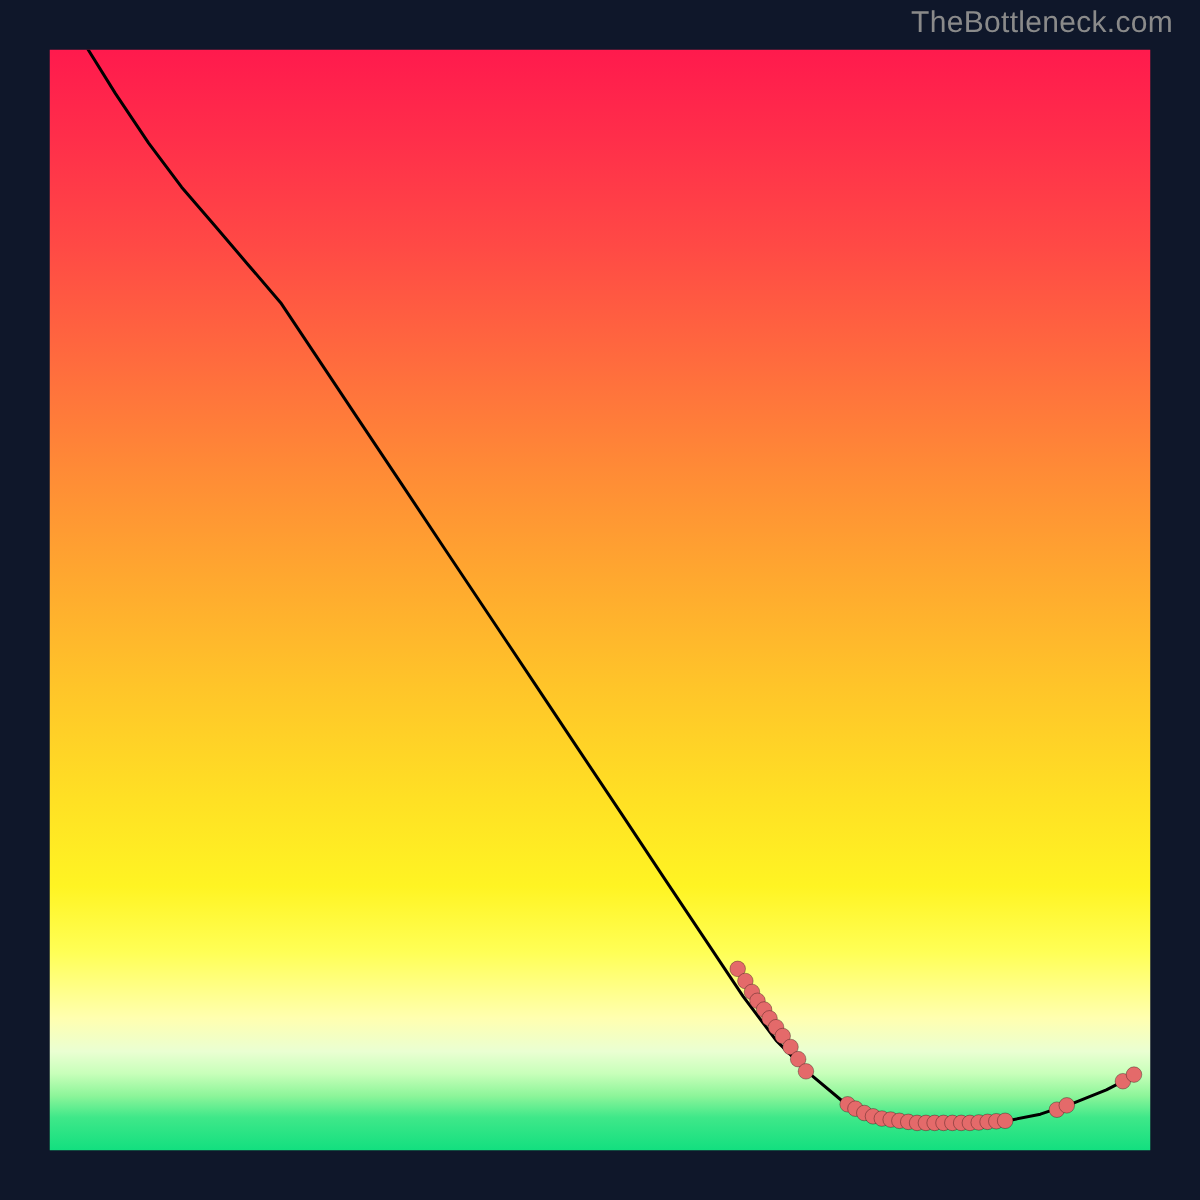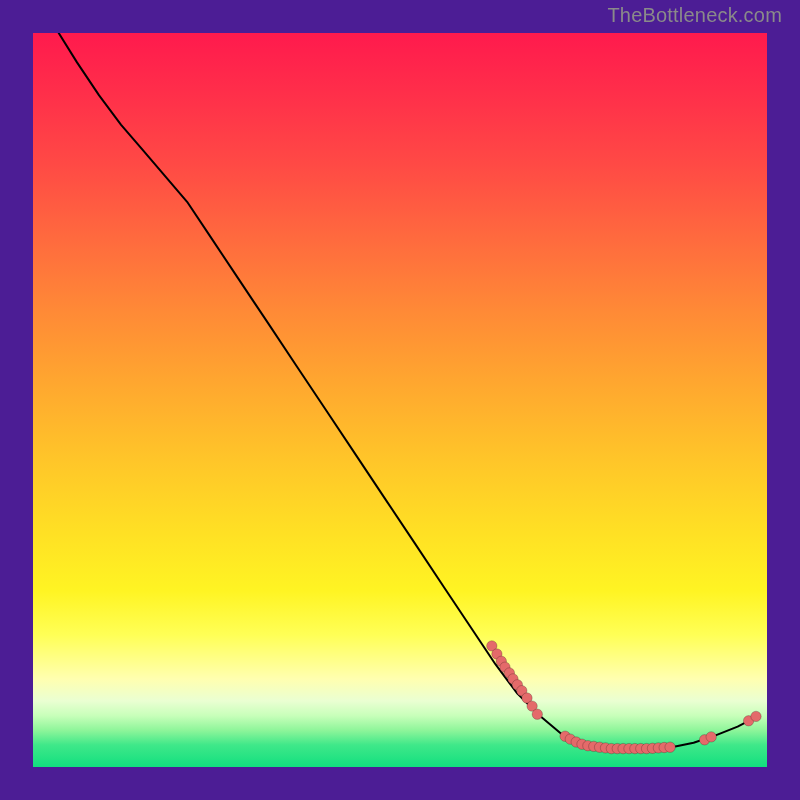--- a/index.html
+++ b/index.html
@@ -8,21 +8,21 @@
     width: 800px;
     height: 800px;
     background: #000;
     font-family: Arial, Helvetica, sans-serif;
     overflow: hidden;
   }
   .stage {
     position: relative;
     width: 800px;
     height: 800px;
-    background: #4c1d95;
+    background: #0f172a;
   }
   .watermark {
     position: absolute;
     top: 4px;
     right: 18px;
     color: #8a8a8a;
     font-size: 20px;
     letter-spacing: 0.2px;
     font-weight: 400;
     user-select: none;

